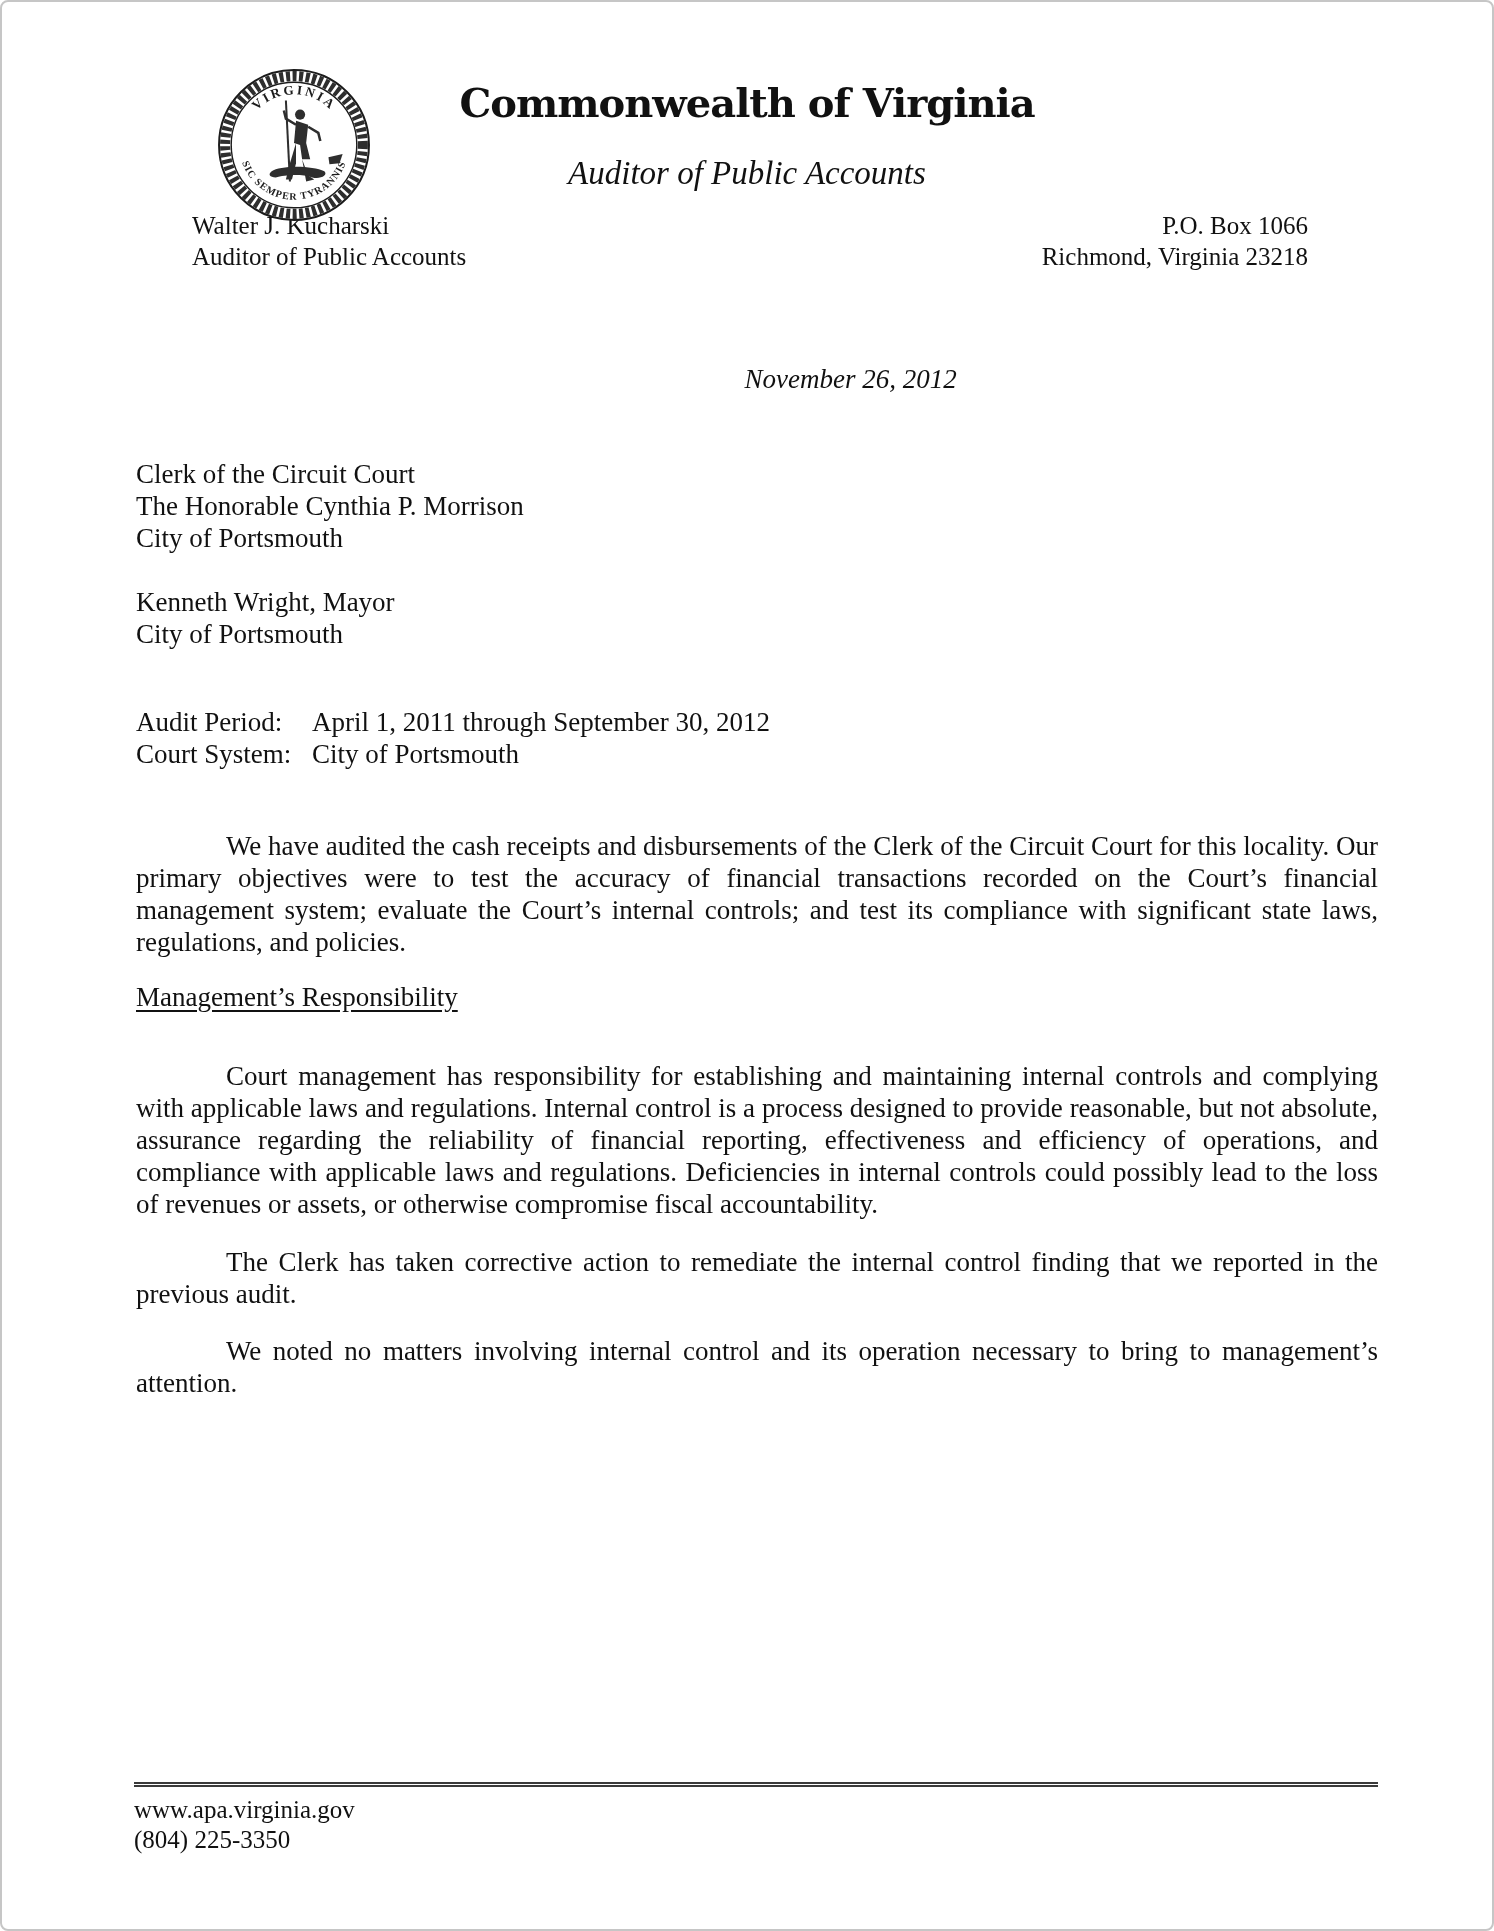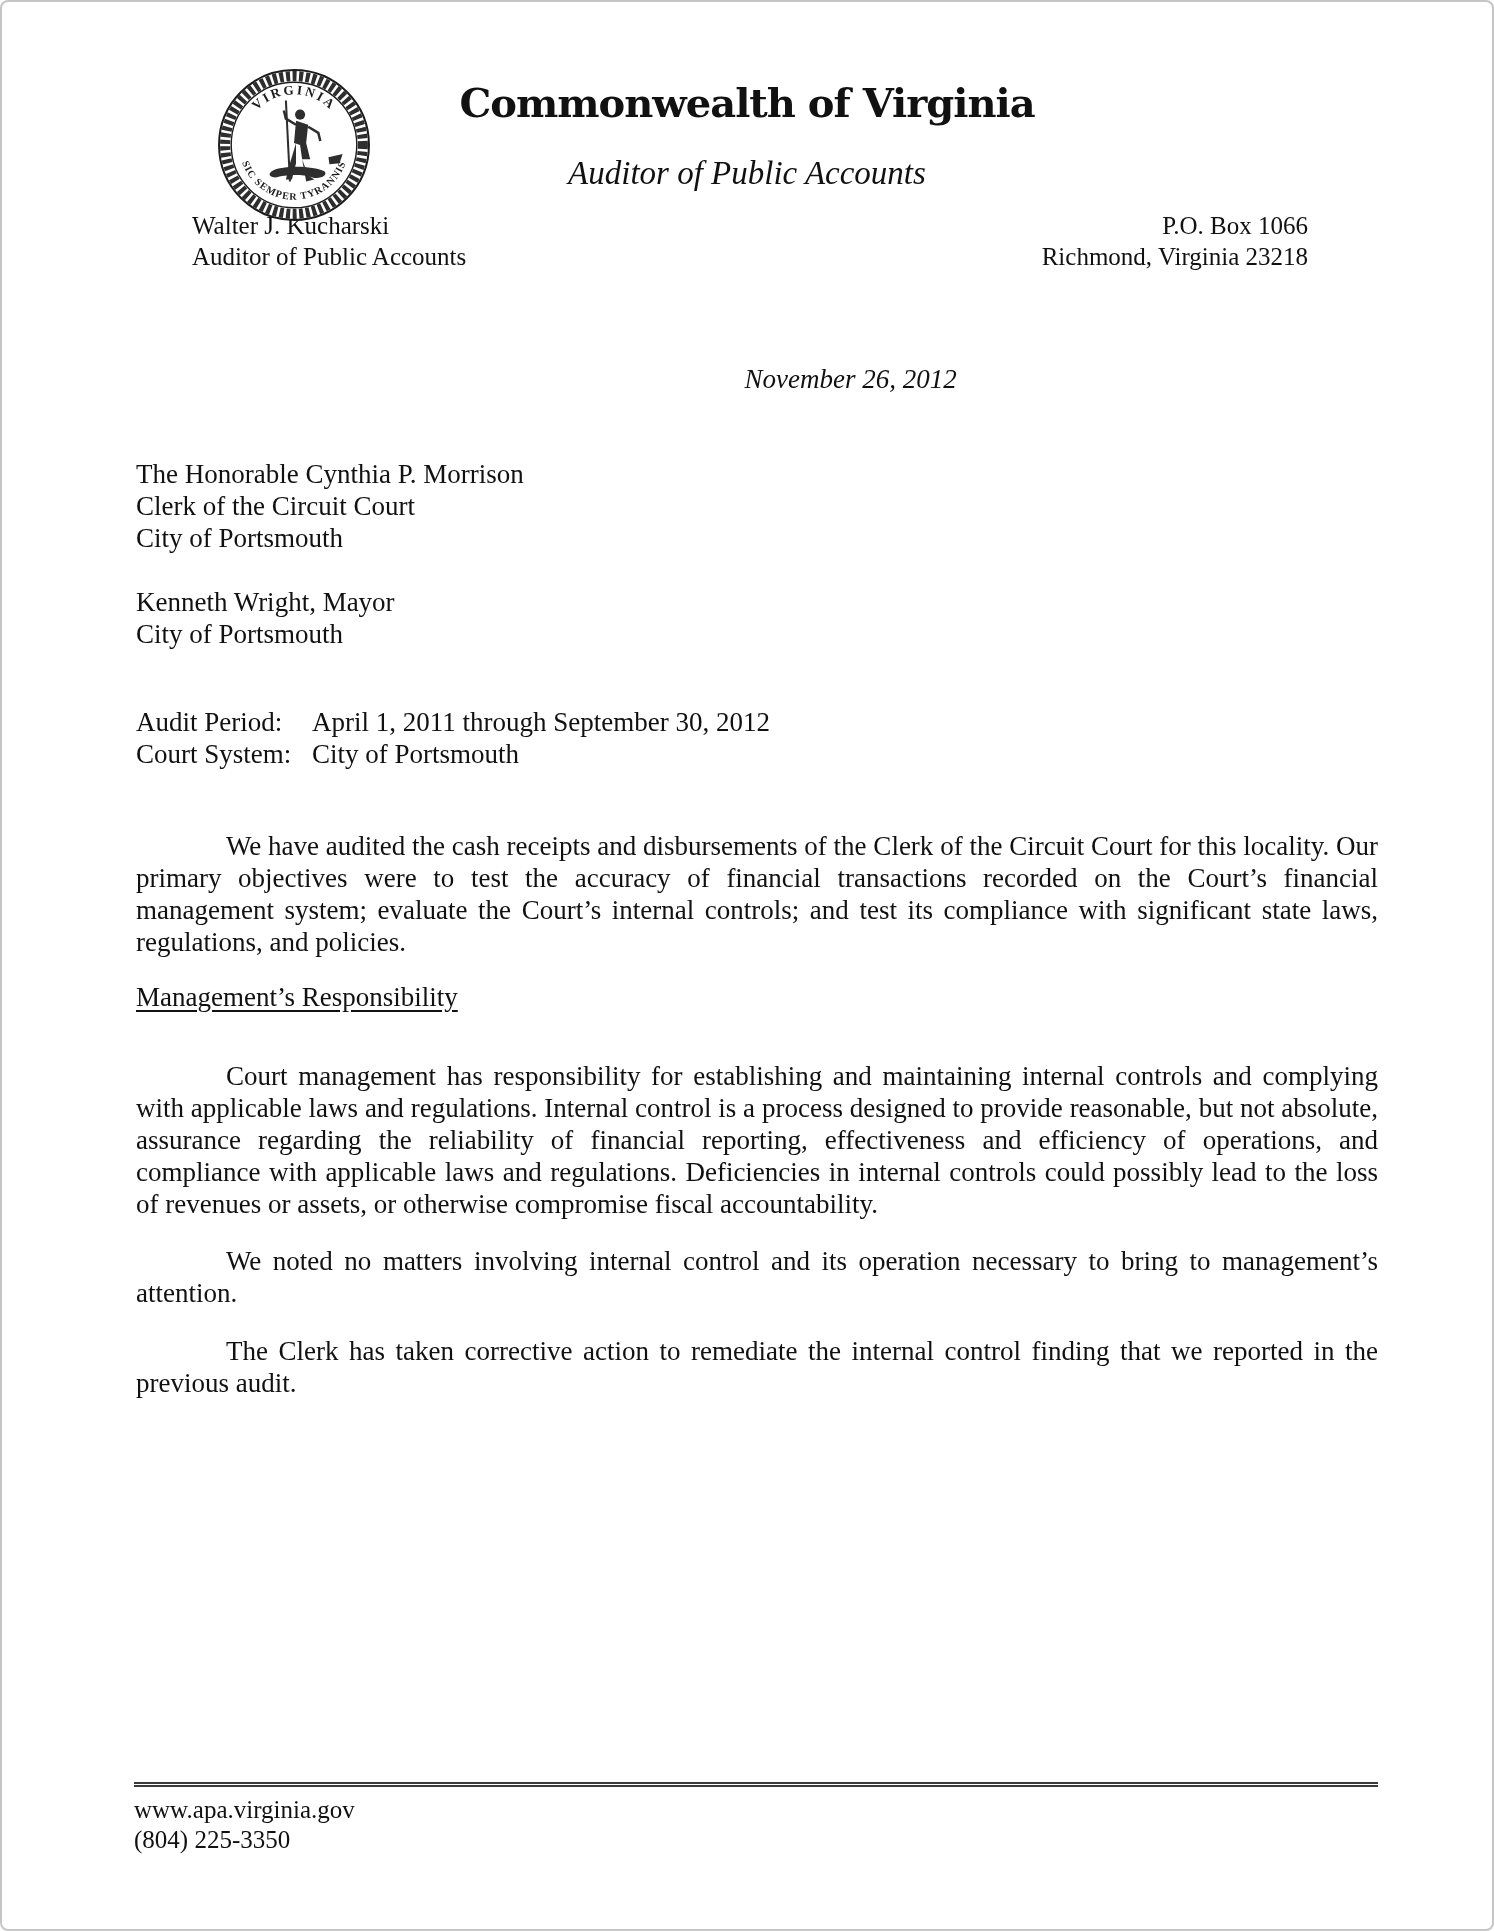--- a/index.html
+++ b/index.html
@@ -136,22 +136,22 @@
         <div>Richmond, Virginia 23218</div>
       </div>
     </div>
   </div>
 
   <div class="letter-body">
 
     <div class="date-line">November 26, 2012</div>
 
     <div class="recipient first">
+      <div>Clerk of the Circuit Court</div>
       <div>The Honorable Cynthia P. Morrison</div>
-      <div>Clerk of the Circuit Court</div>
       <div>City of Portsmouth</div>
     </div>
 
     <div class="recipient second">
       <div>Kenneth Wright, Mayor</div>
       <div>City of Portsmouth</div>
     </div>
 
     <div class="reference">
       <div class="ref-row">
@@ -163,23 +163,23 @@
         <div class="ref-value">City of Portsmouth</div>
       </div>
     </div>
 
     <p class="para intro">We have audited the cash receipts and disbursements of the Clerk of the Circuit Court for this locality. Our primary objectives were to test the accuracy of financial transactions recorded on the Court’s financial management system; evaluate the Court’s internal controls; and test its compliance with significant state laws, regulations, and policies.</p>
 
     <div class="section-heading">Management’s Responsibility</div>
 
     <p class="para p2">Court management has responsibility for establishing and maintaining internal controls and complying with applicable laws and regulations.  Internal control is a process designed to provide reasonable, but not absolute, assurance regarding the reliability of financial reporting, effectiveness and efficiency of operations, and compliance with applicable laws and regulations.  Deficiencies in internal controls could possibly lead to the loss of revenues or assets, or otherwise compromise fiscal accountability.</p>
 
+    <p class="para p4">The Clerk has taken corrective action to remediate the internal control finding that we reported in the previous audit.</p>
+
     <p class="para p3">We noted no matters involving internal control and its operation necessary to bring to management’s attention.</p>
-
-    <p class="para p4">The Clerk has taken corrective action to remediate the internal control finding that we reported in the previous audit.</p>
 
   </div>
 
   <div class="footer">
     <div class="footer-rule"></div>
     <div class="footer-row">
       <div>www.apa.virginia.gov</div>
       <div>(804) 225-3350</div>
     </div>
   </div>

